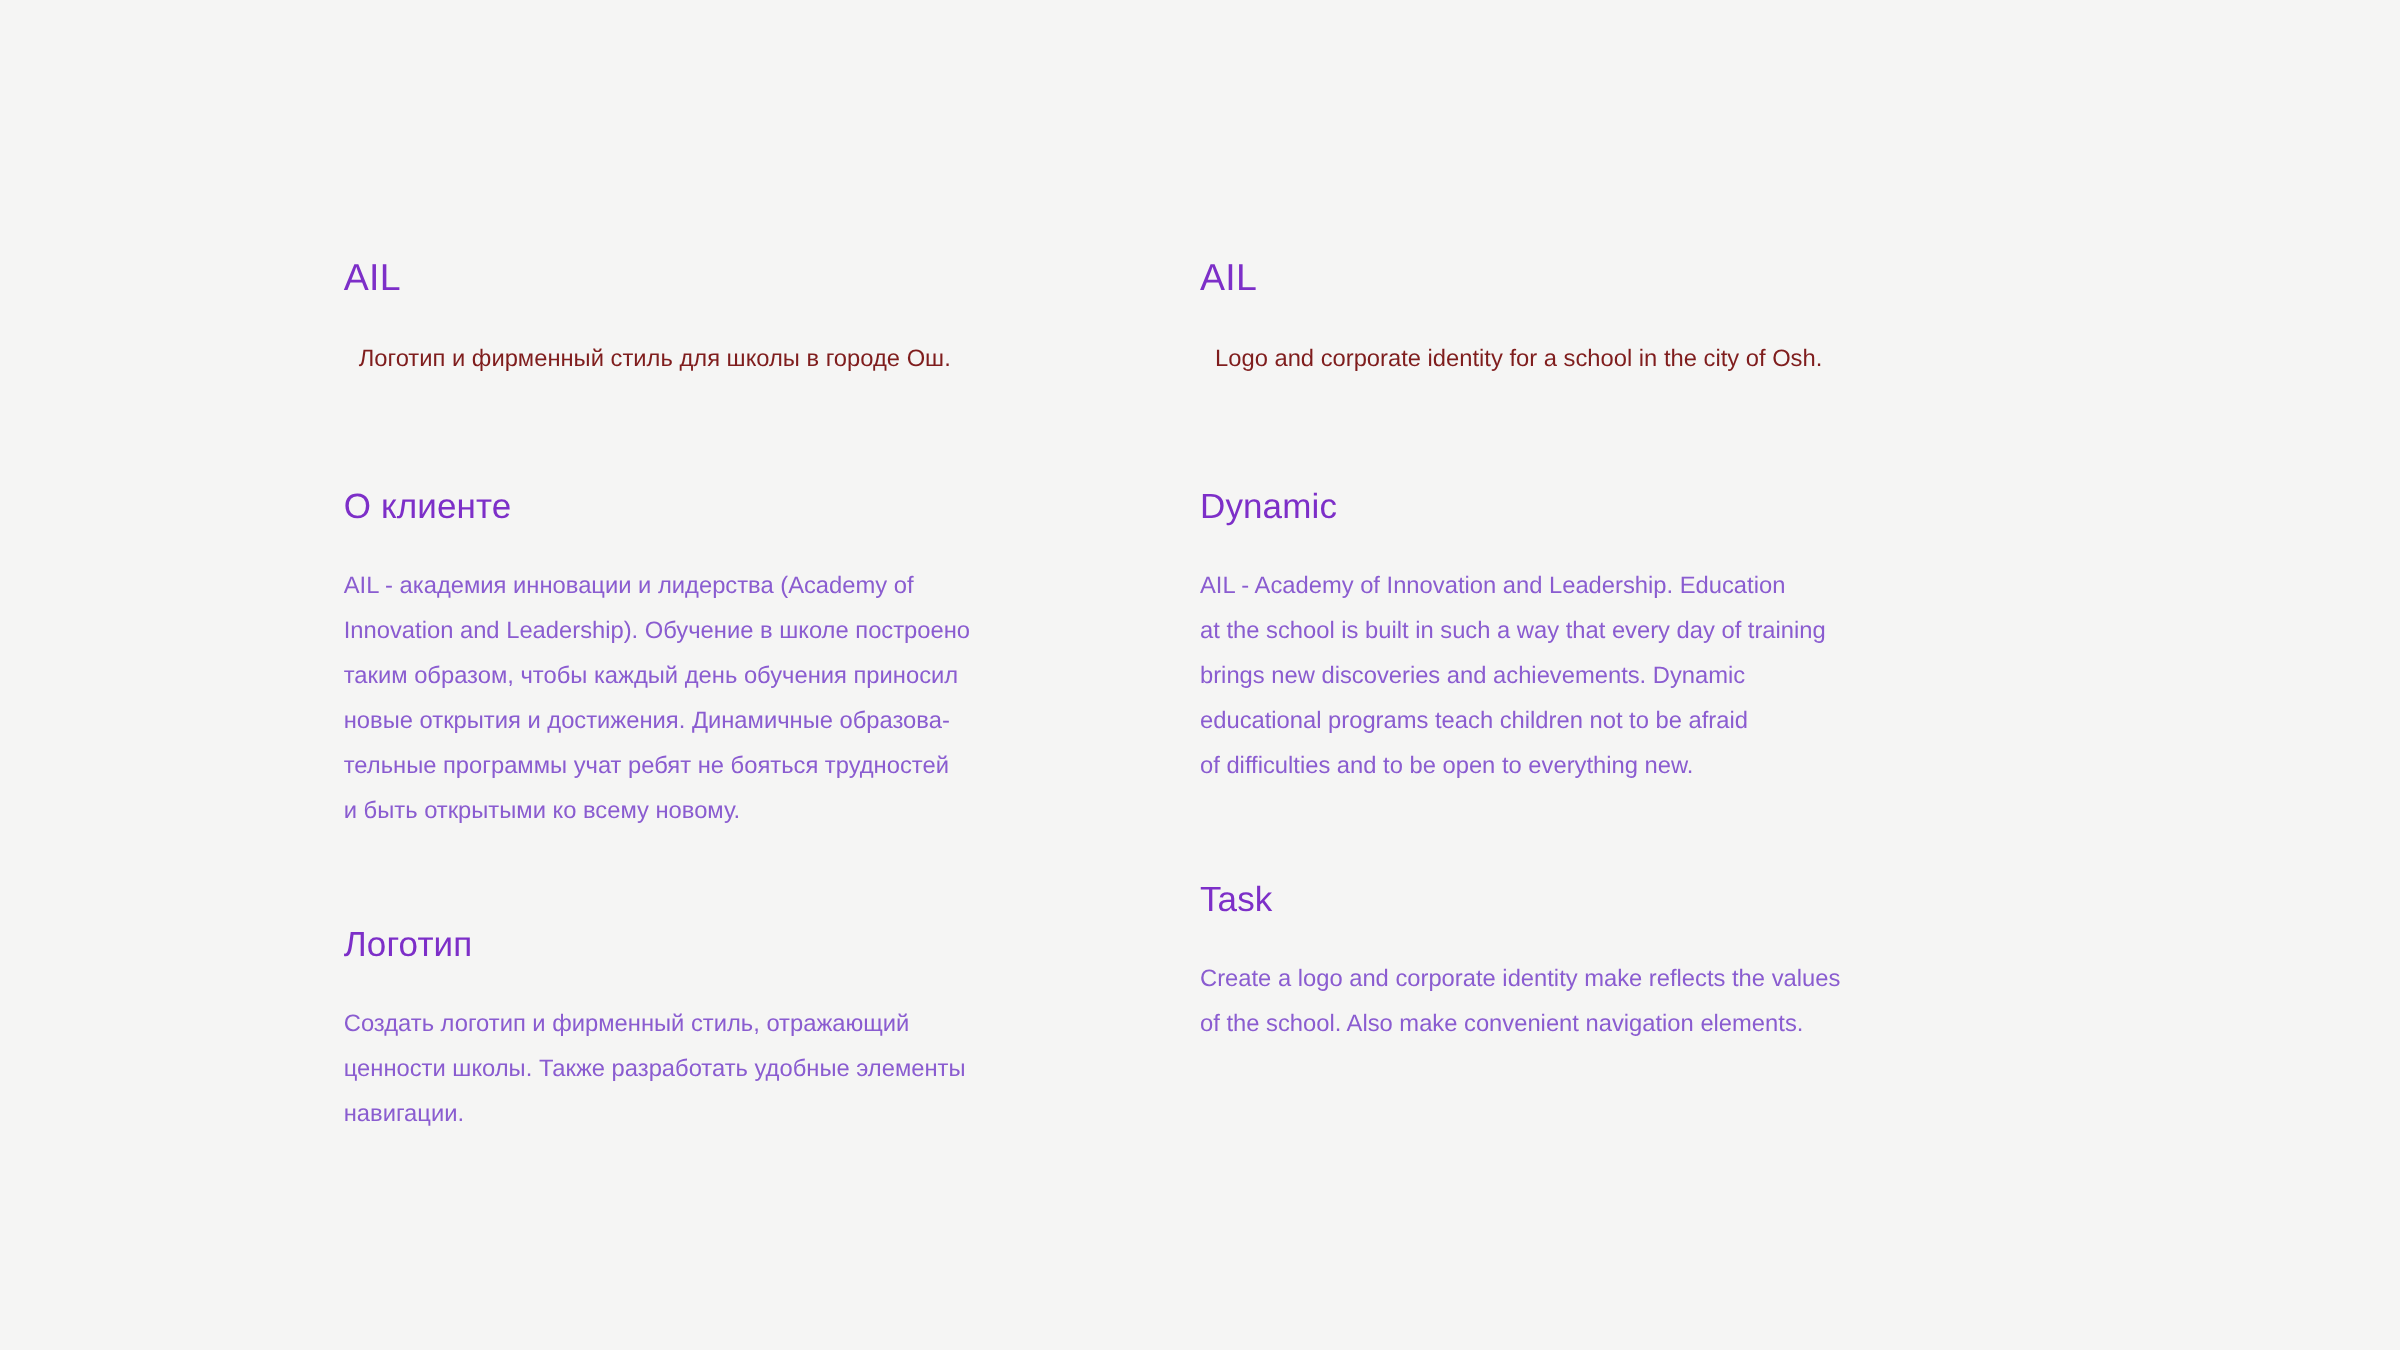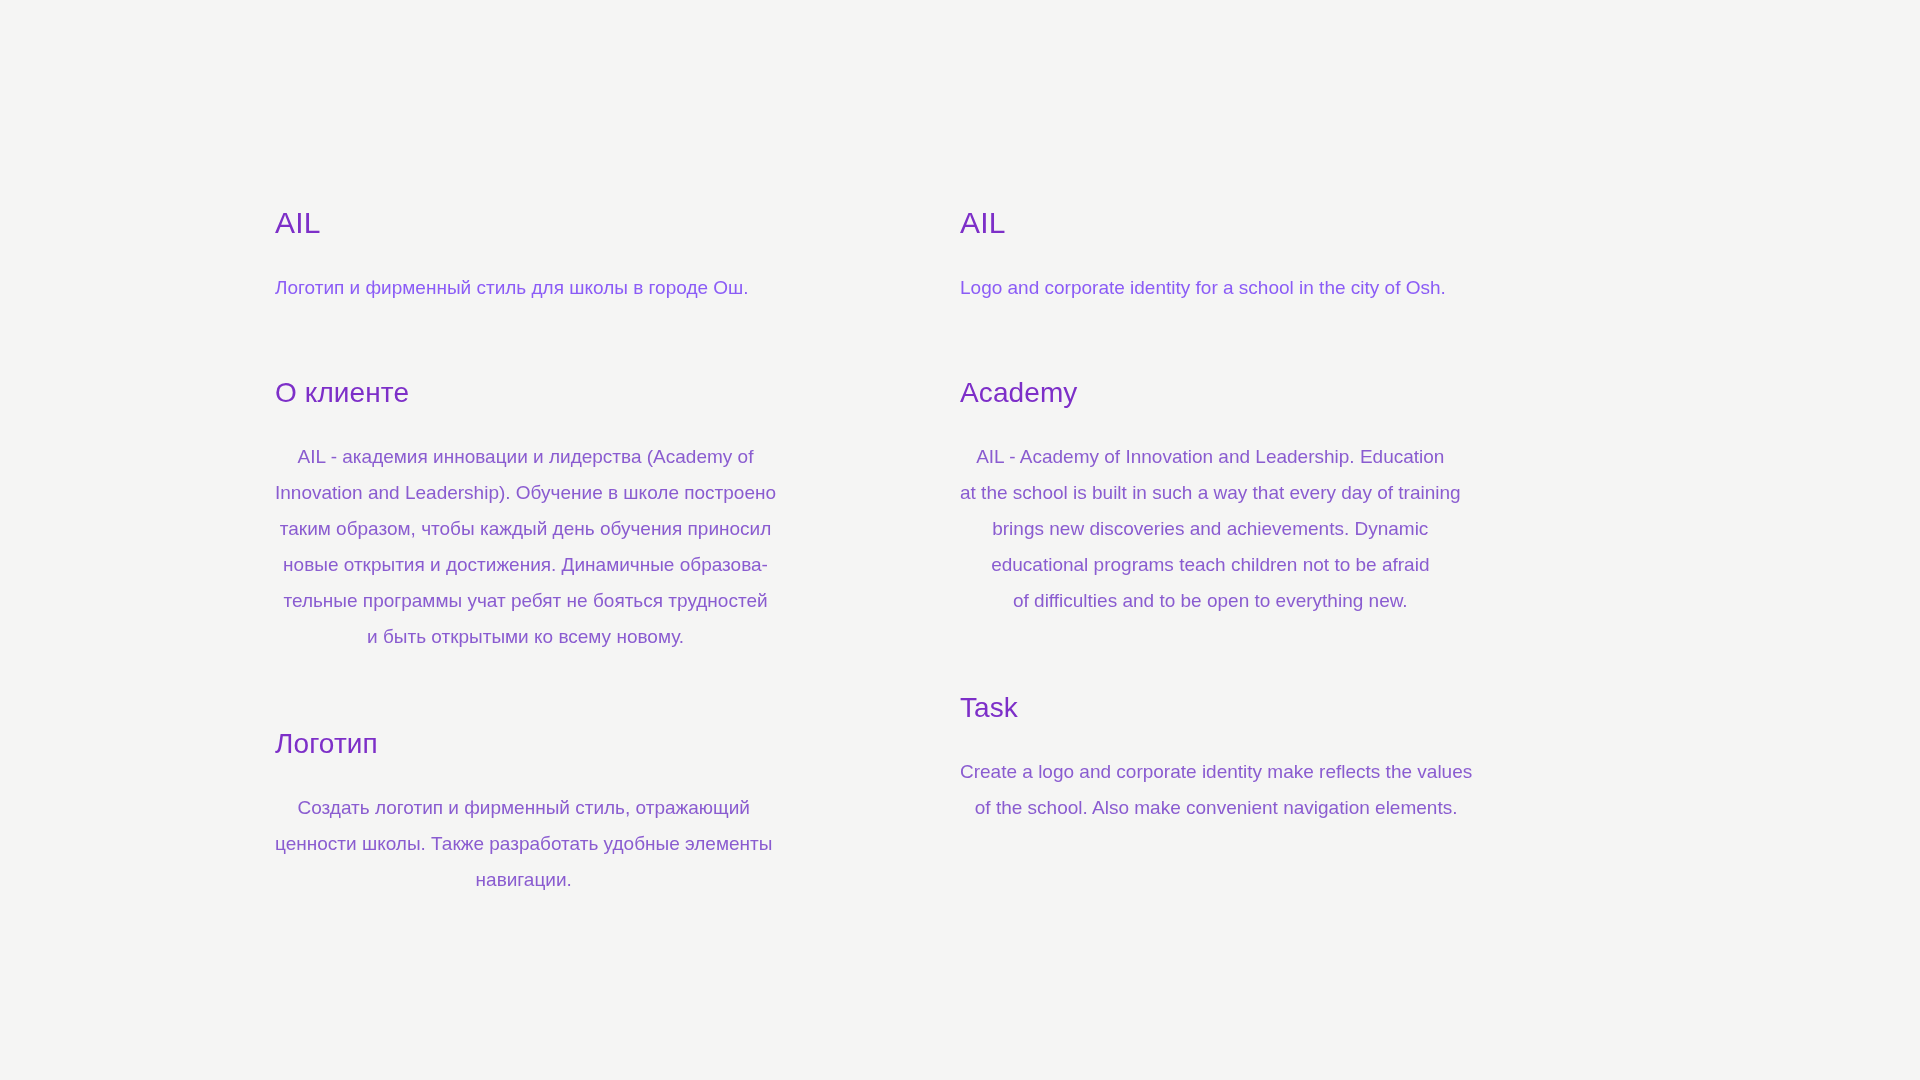--- a/index.html
+++ b/index.html
@@ -53,23 +53,23 @@
     letter-spacing: 0.2px;
     color: #7d2fc8;
     line-height: 1.0;
     margin: 0 0 34px 0;
     white-space: pre;
   }
 
   .intro-sub {
     font-size: 19px;
     font-weight: 400;
-    color: #8b5cf6;
+    color: #7f1d1d;
     line-height: 32px;
-    margin: 0;
+    margin: 12px;
     white-space: pre-line;
   }
 
   
   .section {
     margin-top: 75px;
   }
 
   .section-title {
     font-size: 28px;
@@ -81,21 +81,20 @@
     white-space: pre;
   }
 
   .section-body {
     font-size: 19px;
     font-weight: 400;
     color: #8a5cd0;
     line-height: 36px;
     margin: 0;
     white-space: pre-line;
-    text-align: center;
   }
 </style>
 </head>
 <body>
 
 <div class="page">
   <div class="columns">
 
     <div class="column column-ru">
 
@@ -124,21 +123,21 @@
     </div>
 
     <div class="column column-en">
 
       <div class="intro-block">
         <h1 class="intro-title">AIL</h1>
         <p class="intro-sub">Logo and corporate identity for a school in the city of Osh.</p>
       </div>
 
       <div class="section">
-        <h2 class="section-title">Academy</h2>
+        <h2 class="section-title">Dynamic</h2>
         <p class="section-body">AIL - Academy of Innovation and Leadership. Education
 at the school is built in such a way that every day of training
 brings new discoveries and achievements. Dynamic
 educational programs teach children not to be afraid
 of difficulties and to be open to everything new.</p>
       </div>
 
       <div class="section">
         <h2 class="section-title">Task</h2>
         <p class="section-body">Create a logo and corporate identity make reflects the values

